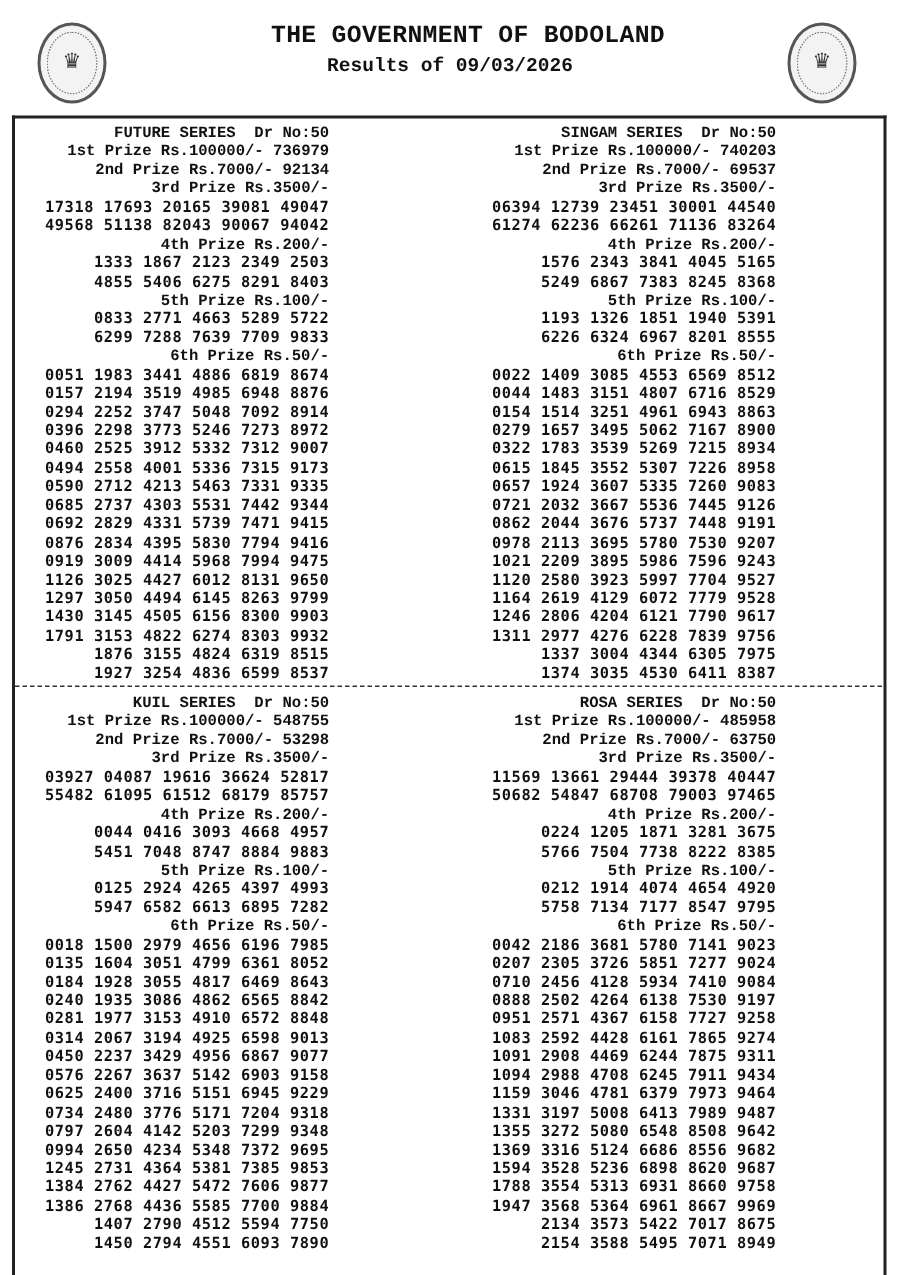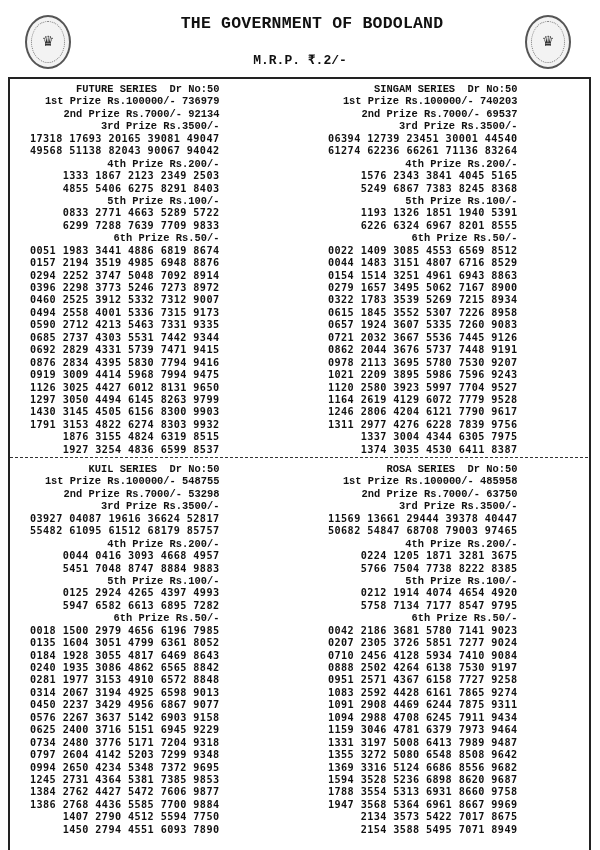--- a/index.html
+++ b/index.html
@@ -21,21 +21,21 @@
   .dash { position:absolute; left:10px; width:578px; top:457px; border-top:1px dashed #333; }
 </style>
 </head>
 <body>
 
 <div class="header">
   <div class="seal seal-left">
       <span class="emb">♛</span>
     </div>
   <div class="title">THE GOVERNMENT OF BODOLAND</div>
-  <div class="mrp">M.R.P.  ₹.2/-</div>
+  <div class="subtitle">Results of 09/03/2026</div>
   <div class="seal seal-right">
       <span class="emb">♛</span>
     </div>
 </div>
 
 <div class="frame"></div>
 
 <div class="col" id="col0" style="left:30px; top:83px;"><div class="lbl">FUTURE SERIES  Dr No:50</div><div class="lbl">1st Prize Rs.100000/- 736979</div><div class="lbl">2nd Prize Rs.7000/- 92134</div><div class="lbl">3rd Prize Rs.3500/-</div><div class="num">17318 17693 20165 39081 49047</div><div class="num">49568 51138 82043 90067 94042</div><div class="lbl">4th Prize Rs.200/-</div><div class="num">1333 1867 2123 2349 2503</div><div class="num">4855 5406 6275 8291 8403</div><div class="lbl">5th Prize Rs.100/-</div><div class="num">0833 2771 4663 5289 5722</div><div class="num">6299 7288 7639 7709 9833</div><div class="lbl">6th Prize Rs.50/-</div><div class="num">0051 1983 3441 4886 6819 8674</div><div class="num">0157 2194 3519 4985 6948 8876</div><div class="num">0294 2252 3747 5048 7092 8914</div><div class="num">0396 2298 3773 5246 7273 8972</div><div class="num">0460 2525 3912 5332 7312 9007</div><div class="num">0494 2558 4001 5336 7315 9173</div><div class="num">0590 2712 4213 5463 7331 9335</div><div class="num">0685 2737 4303 5531 7442 9344</div><div class="num">0692 2829 4331 5739 7471 9415</div><div class="num">0876 2834 4395 5830 7794 9416</div><div class="num">0919 3009 4414 5968 7994 9475</div><div class="num">1126 3025 4427 6012 8131 9650</div><div class="num">1297 3050 4494 6145 8263 9799</div><div class="num">1430 3145 4505 6156 8300 9903</div><div class="num">1791 3153 4822 6274 8303 9932</div><div class="num">1876 3155 4824 6319 8515</div><div class="num">1927 3254 4836 6599 8537</div></div>
 <div class="col" id="col1" style="left:328px; top:83px;"><div class="lbl">   SINGAM SERIES  Dr No:50</div><div class="lbl">1st Prize Rs.100000/- 740203</div><div class="lbl">2nd Prize Rs.7000/- 69537</div><div class="lbl">3rd Prize Rs.3500/-</div><div class="num">06394 12739 23451 30001 44540</div><div class="num">61274 62236 66261 71136 83264</div><div class="lbl">4th Prize Rs.200/-</div><div class="num">1576 2343 3841 4045 5165</div><div class="num">5249 6867 7383 8245 8368</div><div class="lbl">5th Prize Rs.100/-</div><div class="num">1193 1326 1851 1940 5391</div><div class="num">6226 6324 6967 8201 8555</div><div class="lbl">6th Prize Rs.50/-</div><div class="num">0022 1409 3085 4553 6569 8512</div><div class="num">0044 1483 3151 4807 6716 8529</div><div class="num">0154 1514 3251 4961 6943 8863</div><div class="num">0279 1657 3495 5062 7167 8900</div><div class="num">0322 1783 3539 5269 7215 8934</div><div class="num">0615 1845 3552 5307 7226 8958</div><div class="num">0657 1924 3607 5335 7260 9083</div><div class="num">0721 2032 3667 5536 7445 9126</div><div class="num">0862 2044 3676 5737 7448 9191</div><div class="num">0978 2113 3695 5780 7530 9207</div><div class="num">1021 2209 3895 5986 7596 9243</div><div class="num">1120 2580 3923 5997 7704 9527</div><div class="num">1164 2619 4129 6072 7779 9528</div><div class="num">1246 2806 4204 6121 7790 9617</div><div class="num">1311 2977 4276 6228 7839 9756</div><div class="num">1337 3004 4344 6305 7975</div><div class="num">1374 3035 4530 6411 8387</div></div>
 

